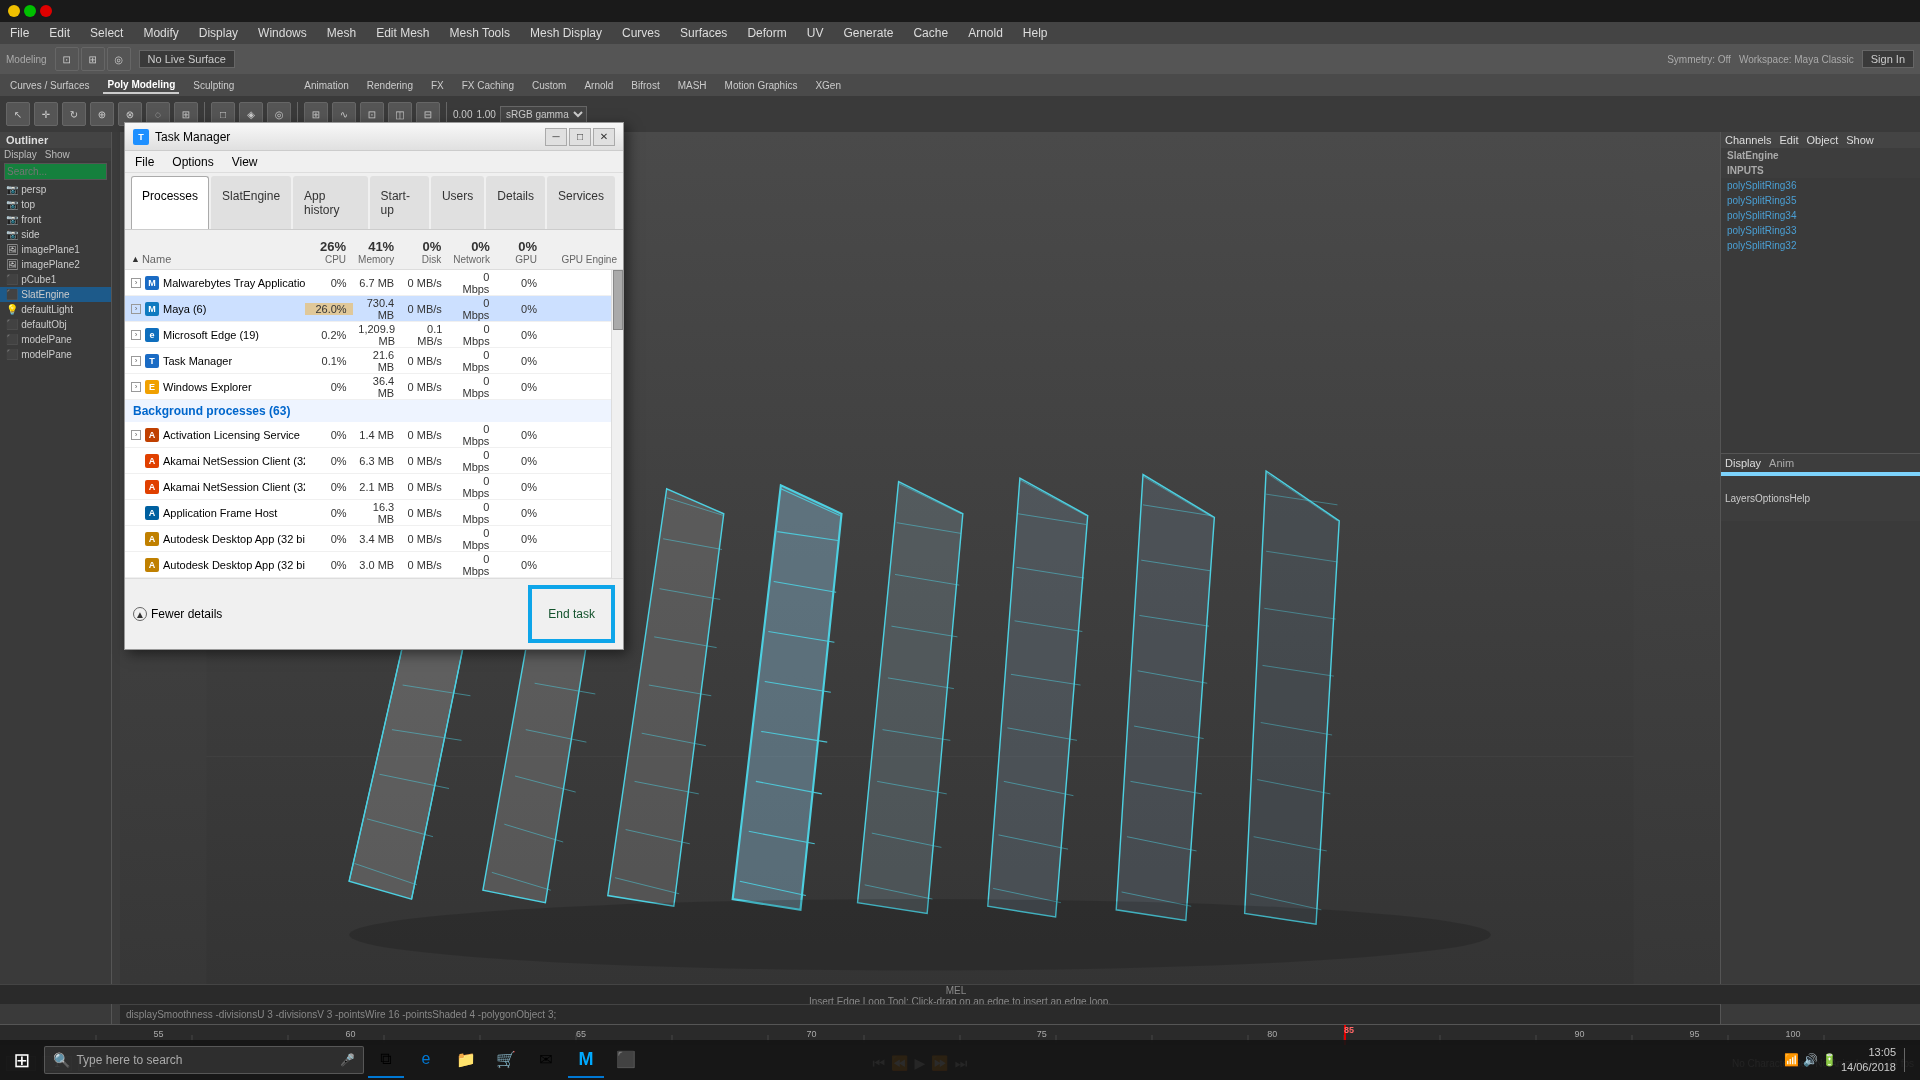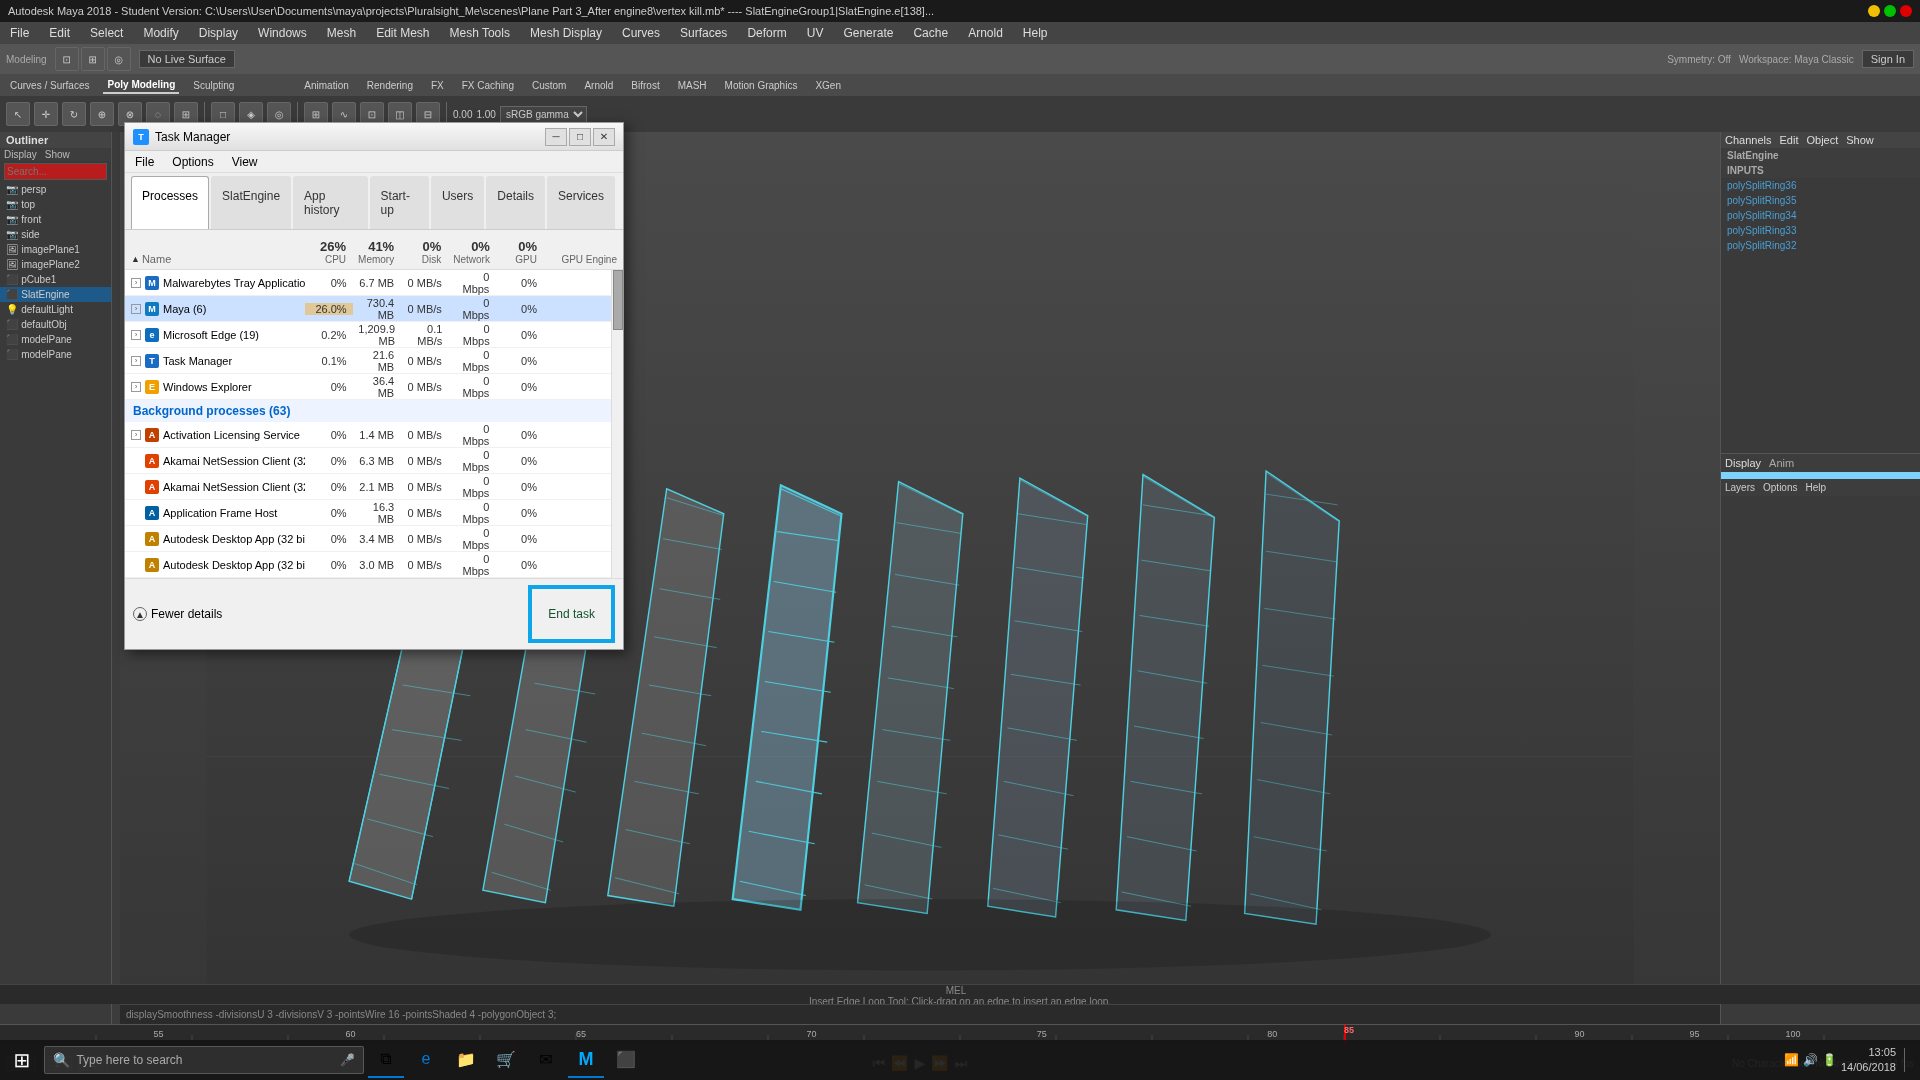--- a/index.html
+++ b/index.html
@@ -592,21 +592,20 @@
       color: #14532d;
       cursor: pointer;
     }
   </style>
 </head>
 <body>
 
 <div class="maya-bg"></div>
 
 <div class="title-bar">
-  <span class="title-bar-text">Autodesk Maya 2018 - Student Version: C:\Users\User\Documents\maya\projects\Pluralsight_Me\scenes\Plane Part 3_After engine8\vertex kill.mb* ---- SlatEngineGroup1|SlatEngine.e[138]...</span>
   <div class="title-bar-btns">
     <div class="title-btn min"></div>
     <div class="title-btn max"></div>
     <div class="title-btn close"></div>
   </div>
 </div>
 
 <div class="menu-bar">
   <span class="menu-item">File</span>
   <span class="menu-item">Edit</span>
@@ -684,21 +683,21 @@
   </select>
 </div>
 
 <div class="outliner-panel">
   <div class="outliner-header">Outliner</div>
   <div class="outliner-menu">
     <span>Display</span>
     <span>Show</span>
   </div>
   <div class="outliner-search">
-    <input type="text" placeholder="Search..." style="width: 100%; background: #b91c1c; border: 1px solid rgb(85, 85, 85); color: rgb(204, 204, 204); font-size: 10px; padding: 2px;">
+    <input type="text" placeholder="Search..." style="width: 100%; background: #15803d; border: 1px solid rgb(85, 85, 85); color: rgb(204, 204, 204); font-size: 10px; padding: 2px;">
   </div>
   <div class="outliner-item">📷 persp</div>
   <div class="outliner-item">📷 top</div>
   <div class="outliner-item">📷 front</div>
   <div class="outliner-item">📷 side</div>
   <div class="outliner-item">🖼 imagePlane1</div>
   <div class="outliner-item">🖼 imagePlane2</div>
   <div class="outliner-item">⬛ pCube1</div>
   <div class="outliner-item selected">⬛ SlatEngine</div>
   <div class="outliner-item">💡 defaultLight</div>
@@ -847,21 +846,21 @@
   <div class="channel-item">polySplitRing36</div>
   <div class="channel-item">polySplitRing35</div>
   <div class="channel-item">polySplitRing34</div>
   <div class="channel-item">polySplitRing33</div>
   <div class="channel-item">polySplitRing32</div>
   <div style="height:200px;"></div>
   <div style="border-top:1px solid #555;padding:3px 4px;background:#3d3d3d;display:flex;gap:8px;">
     <span style="color:#ddd;font-size:11px;cursor:pointer;">Display</span>
     <span style="color:#aaa;font-size:11px;cursor:pointer;">Anim</span>
   </div>
-  <div style="border-top:7px solid #7dd3fc;padding:3px 4px;background:#3d3d3d;display:flex;gap:8px;">
+  <div style="border-top:4px solid #7dd3fc;padding:17px 4px;background:#3d3d3d;display:flex;">
     <span style="color:#ccc;font-size:10px;cursor:pointer;">Layers</span>
     <span style="color:#ccc;font-size:10px;cursor:pointer;">Options</span>
     <span style="color:#ccc;font-size:10px;cursor:pointer;">Help</span>
   </div>
 </div>
 
 <div class="mel-bar">
   <span style="color:#888;font-size:10px;margin-right:8px;">MEL</span>
   <span style="color:#888;font-size:10px;">Insert Edge Loop Tool: Click-drag on an edge to insert an edge loop.</span>
 </div>

